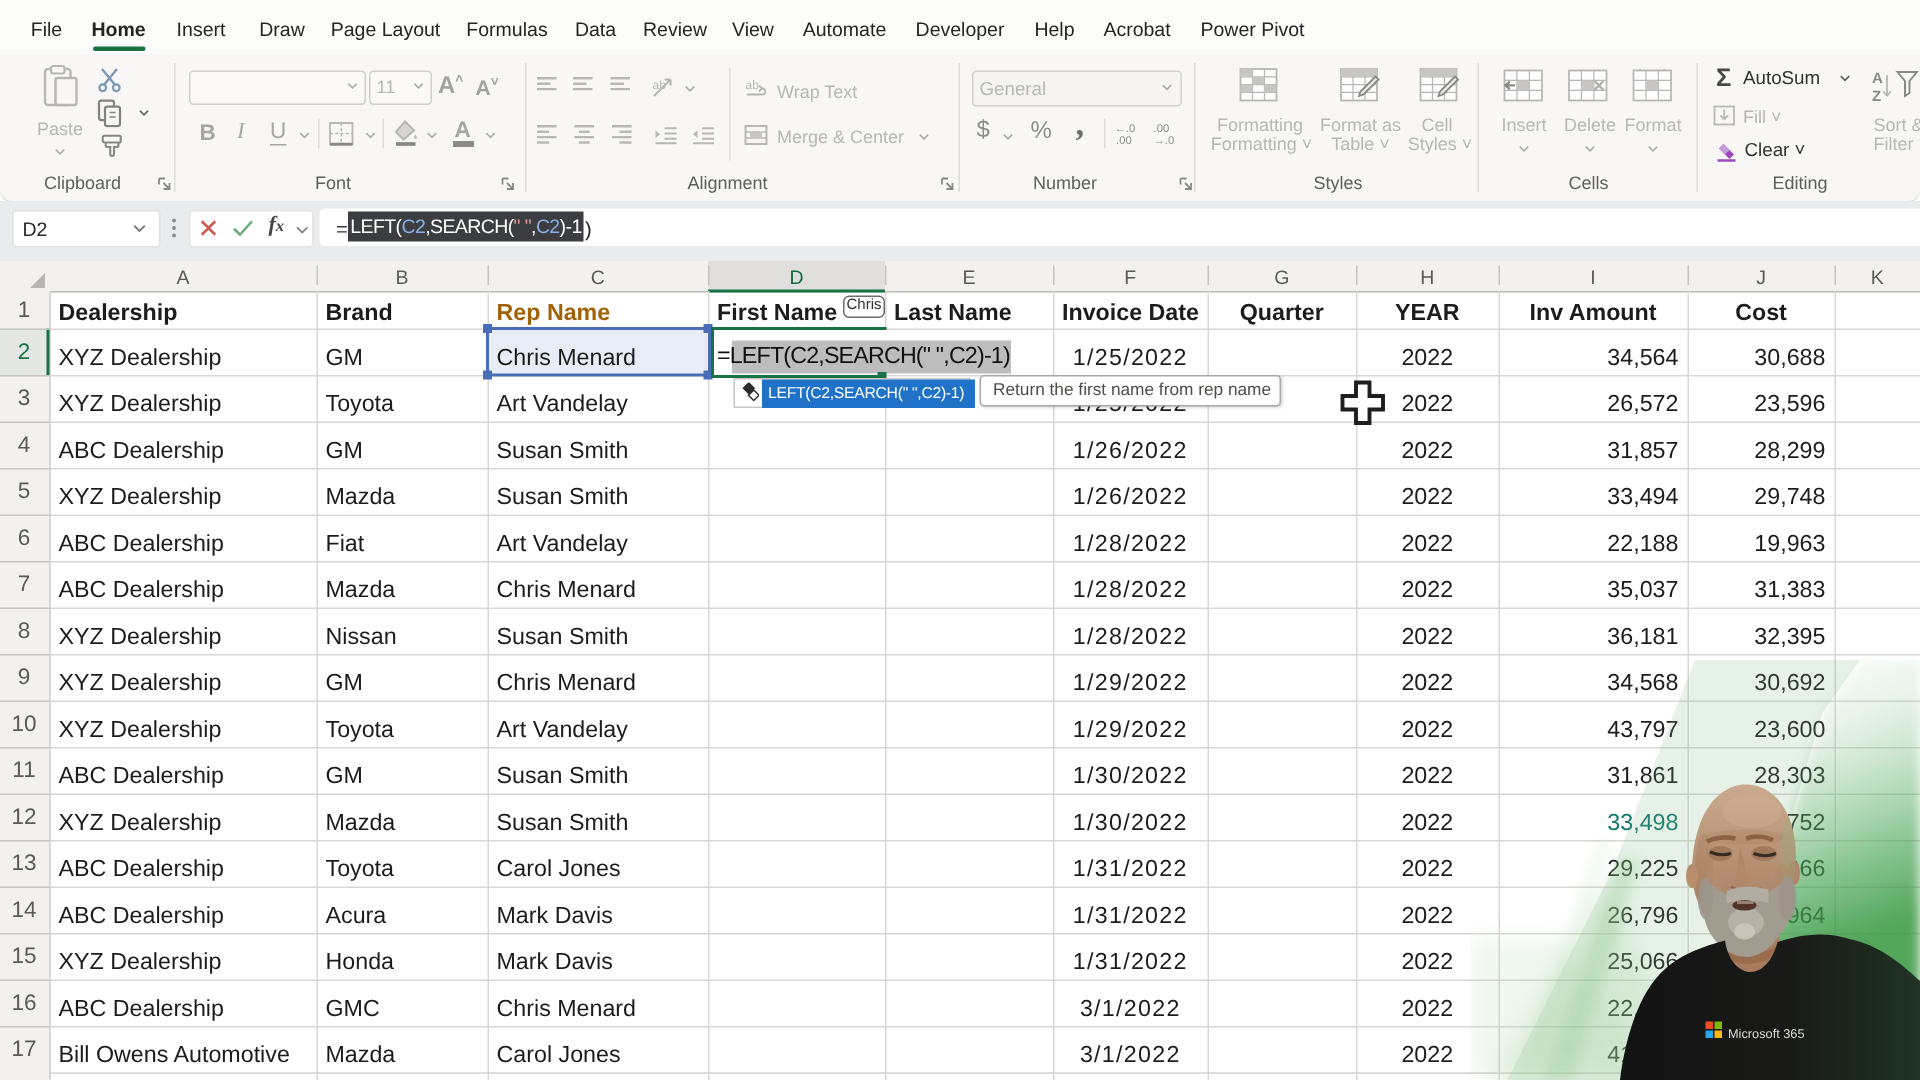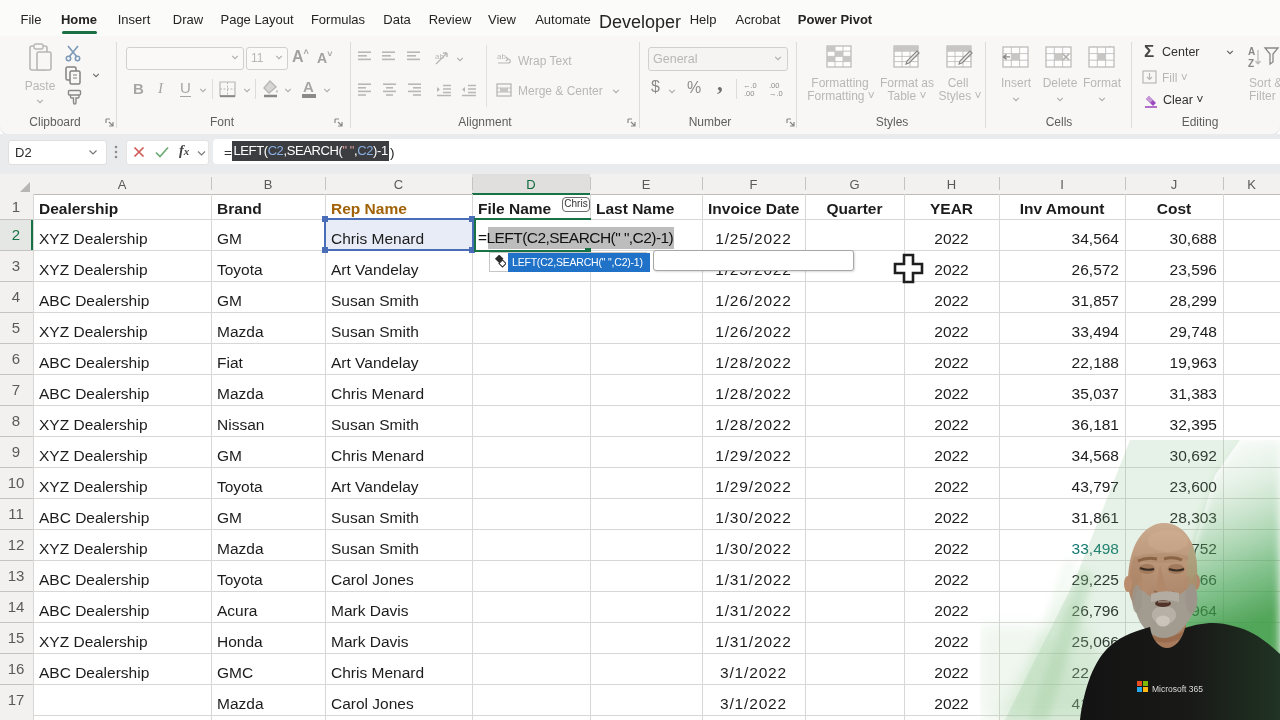--- a/index.html
+++ b/index.html
@@ -18,24 +18,24 @@
 <div class="a" style="left:31px;top:12px;transform:translateX(-50%);font-size:13px;font-weight:400;color:#252423;white-space:nowrap">File</div>
 <div class="a" style="left:79px;top:12px;transform:translateX(-50%);font-size:13px;font-weight:600;color:#252423;white-space:nowrap">Home</div>
 <div class="a" style="left:134px;top:12px;transform:translateX(-50%);font-size:13px;font-weight:400;color:#252423;white-space:nowrap">Insert</div>
 <div class="a" style="left:188px;top:12px;transform:translateX(-50%);font-size:13px;font-weight:400;color:#252423;white-space:nowrap">Draw</div>
 <div class="a" style="left:257px;top:12px;transform:translateX(-50%);font-size:13px;font-weight:400;color:#252423;white-space:nowrap">Page Layout</div>
 <div class="a" style="left:338px;top:12px;transform:translateX(-50%);font-size:13px;font-weight:400;color:#252423;white-space:nowrap">Formulas</div>
 <div class="a" style="left:397px;top:12px;transform:translateX(-50%);font-size:13px;font-weight:400;color:#252423;white-space:nowrap">Data</div>
 <div class="a" style="left:450px;top:12px;transform:translateX(-50%);font-size:13px;font-weight:400;color:#252423;white-space:nowrap">Review</div>
 <div class="a" style="left:502px;top:12px;transform:translateX(-50%);font-size:13px;font-weight:400;color:#252423;white-space:nowrap">View</div>
 <div class="a" style="left:563px;top:12px;transform:translateX(-50%);font-size:13px;font-weight:400;color:#252423;white-space:nowrap">Automate</div>
-<div class="a" style="left:640px;top:12px;transform:translateX(-50%);font-size:18px;font-weight:400;color:#252423;white-space:nowrap">Developer</div>
+<div class="a" style="left:640px;top:12px;transform:translateX(-50%);font-size:13px;font-weight:400;color:#252423;white-space:nowrap">Developer</div>
 <div class="a" style="left:703px;top:12px;transform:translateX(-50%);font-size:13px;font-weight:400;color:#252423;white-space:nowrap">Help</div>
 <div class="a" style="left:758px;top:12px;transform:translateX(-50%);font-size:13px;font-weight:400;color:#252423;white-space:nowrap">Acrobat</div>
-<div class="a" style="left:835px;top:12px;transform:translateX(-50%);font-size:13px;font-weight:700;color:#252423;white-space:nowrap">Power Pivot</div>
+<div class="a" style="left:835px;top:12px;transform:translateX(-50%);font-size:13px;font-weight:400;color:#252423;white-space:nowrap">Power Pivot</div>
 <div class="a" style="left:62px;top:31px;width:35px;height:3px;background:#1b7044;border-radius:2px"></div>
 <div class="a" style="left:0;top:36px;width:1280px;height:98px;background:#f8f7f6;border-radius:0 0 8px 8px;box-shadow:0 1px 0 #dcdee0"></div>
 <div class="a" style="left:116px;top:42px;width:1px;height:86px;background:#dedcda"></div>
 <div class="a" style="left:350px;top:42px;width:1px;height:86px;background:#dedcda"></div>
 <div class="a" style="left:639px;top:42px;width:1px;height:86px;background:#dedcda"></div>
 <div class="a" style="left:796px;top:42px;width:1px;height:86px;background:#dedcda"></div>
 <div class="a" style="left:985px;top:42px;width:1px;height:86px;background:#dedcda"></div>
 <div class="a" style="left:1131px;top:42px;width:1px;height:86px;background:#dedcda"></div>
 <div class="lbl" style="left:55px;top:115px;transform:translateX(-50%)">Clipboard</div>
 <div class="lbl" style="left:222px;top:115px;transform:translateX(-50%)">Font</div>
@@ -260,21 +260,21 @@
 <svg class="ic" style="left:1012px;top:95px" width="8" height="8" viewBox="0 0 8 8">
       <path d="M1.2 2.8 L4 5.6 L6.8 2.8" stroke="#aeacaa" stroke-width="1.1" fill="none"></path>
     </svg>
 <svg class="ic" style="left:1056px;top:95px" width="8" height="8" viewBox="0 0 8 8">
       <path d="M1.2 2.8 L4 5.6 L6.8 2.8" stroke="#aeacaa" stroke-width="1.1" fill="none"></path>
     </svg>
 <svg class="ic" style="left:1098px;top:95px" width="8" height="8" viewBox="0 0 8 8">
       <path d="M1.2 2.8 L4 5.6 L6.8 2.8" stroke="#aeacaa" stroke-width="1.1" fill="none"></path>
     </svg>
 <div class="a" style="left:1144px;top:42px;font-size:17px;color:#494745;font-weight:bold">Σ</div>
-<div class="a" style="left:1162px;top:45px;font-size:12.5px;color:#323130">Center</div>
+<div class="a" style="left:1162px;top:45px;font-size:12.5px;color:#323130">AutoSum</div>
 <svg class="ic" style="left:1226px;top:48px" width="8" height="8" viewBox="0 0 8 8">
       <path d="M1.2 2.8 L4 5.6 L6.8 2.8" stroke="#605e5c" stroke-width="1.1" fill="none"></path>
     </svg>
 <svg class="ic" style="left:1142px;top:70px" width="15" height="14" viewBox="0 0 15 14">
 <rect x="1" y="1" width="13" height="12" fill="none" stroke="#b9b7b5" stroke-width="1.2"></rect>
 <path d="M7.5 3v6M5 7l2.5 2.5L10 7" stroke="#b9b7b5" stroke-width="1.2" fill="none"></path>
     </svg>
 <div class="gtx" style="left:1162px;top:71px">Fill ˅</div>
 <svg class="ic" style="left:1143px;top:93px" width="16" height="15" viewBox="0 0 16 15">
 <path d="M6 3 L13 10 L10 13 L3 6 Z" fill="#9b4bbf"></path>
@@ -400,21 +400,21 @@
 <div class="a" style="left:0;top:591px;width:33px;height:1px;background:#c6c4c2"></div>
 <div class="a" style="left:0;top:622px;width:32px;height:31px;font-size:15px;color:#5c5a58;display:flex;align-items:center;justify-content:center">15</div>
 <div class="a" style="left:0;top:622px;width:33px;height:1px;background:#c6c4c2"></div>
 <div class="a" style="left:0;top:653px;width:32px;height:31px;font-size:15px;color:#5c5a58;display:flex;align-items:center;justify-content:center">16</div>
 <div class="a" style="left:0;top:653px;width:33px;height:1px;background:#c6c4c2"></div>
 <div class="a" style="left:0;top:684px;width:32px;height:31px;font-size:15px;color:#5c5a58;display:flex;align-items:center;justify-content:center">17</div>
 <div class="a" style="left:0;top:684px;width:33px;height:1px;background:#c6c4c2"></div>
 <div class="cell b" style="top:194px;height:25px;line-height:29px;left:39px;color:#1c1c1c">Dealership</div>
 <div class="cell b" style="top:194px;height:25px;line-height:29px;left:217px;color:#1c1c1c">Brand</div>
 <div class="cell b" style="top:194px;height:25px;line-height:29px;left:331px;color:#a16207">Rep Name</div>
-<div class="cell b" style="top:194px;height:25px;line-height:29px;left:478px;color:#1c1c1c">File Name</div>
+<div class="cell b" style="top:194px;height:25px;line-height:29px;left:478px;color:#1c1c1c">First Name</div>
 <div class="cell b" style="top:194px;height:25px;line-height:29px;left:596px;color:#1c1c1c">Last Name</div>
 <div class="cell b" style="top:194px;height:25px;line-height:29px;left:708px;color:#1c1c1c">Invoice Date</div>
 <div class="cell b" style="top:194px;height:25px;line-height:29px;left:854.5px;transform:translateX(-50%);color:#1c1c1c">Quarter</div>
 <div class="cell b" style="top:194px;height:25px;line-height:29px;left:951.5px;transform:translateX(-50%);color:#1c1c1c">YEAR</div>
 <div class="cell b" style="top:194px;height:25px;line-height:29px;left:1062.0px;transform:translateX(-50%);color:#1c1c1c">Inv Amount</div>
 <div class="cell b" style="top:194px;height:25px;line-height:29px;left:1174.0px;transform:translateX(-50%);color:#1c1c1c">Cost</div>
 <div class="cell" style="top:219px;height:31px;line-height:39px;left:39px;color:#1c1c1c">XYZ Dealership</div>
 <div class="cell" style="top:219px;height:31px;line-height:39px;left:217px;color:#1c1c1c">GM</div>
 <div class="cell" style="top:219px;height:31px;line-height:39px;left:331px;color:#1c1c1c">Chris Menard</div>
 <div class="cell" style="top:219px;height:31px;line-height:39px;left:753.5px;transform:translateX(-50%);letter-spacing:0.85px;color:#1c1c1c">1/25/2022</div>
@@ -512,20 +512,21 @@
 <div class="cell" style="top:622px;height:31px;line-height:39px;left:951.5px;transform:translateX(-50%);color:#1c1c1c">2022</div>
 <div class="cell" style="top:622px;height:31px;line-height:39px;right:161px;color:#1c1c1c">25,066</div>
 <div class="cell" style="top:622px;height:31px;line-height:39px;right:63px;color:#1c1c1c">27,408</div>
 <div class="cell" style="top:653px;height:31px;line-height:39px;left:39px;color:#1c1c1c">ABC Dealership</div>
 <div class="cell" style="top:653px;height:31px;line-height:39px;left:217px;color:#1c1c1c">GMC</div>
 <div class="cell" style="top:653px;height:31px;line-height:39px;left:331px;color:#1c1c1c">Chris Menard</div>
 <div class="cell" style="top:653px;height:31px;line-height:39px;left:753.5px;transform:translateX(-50%);letter-spacing:0.85px;color:#1c1c1c">3/1/2022</div>
 <div class="cell" style="top:653px;height:31px;line-height:39px;left:951.5px;transform:translateX(-50%);color:#1c1c1c">2022</div>
 <div class="cell" style="top:653px;height:31px;line-height:39px;right:161px;color:#1c1c1c">22,188</div>
 <div class="cell" style="top:653px;height:31px;line-height:39px;right:63px;color:#1c1c1c">19,552</div>
+<div class="cell" style="top:684px;height:31px;line-height:39px;left:39px;color:#1c1c1c">Bill Owens Automotive</div>
 <div class="cell" style="top:684px;height:31px;line-height:39px;left:217px;color:#1c1c1c">Mazda</div>
 <div class="cell" style="top:684px;height:31px;line-height:39px;left:331px;color:#1c1c1c">Carol Jones</div>
 <div class="cell" style="top:684px;height:31px;line-height:39px;left:753.5px;transform:translateX(-50%);letter-spacing:0.85px;color:#1c1c1c">3/1/2022</div>
 <div class="cell" style="top:684px;height:31px;line-height:39px;left:951.5px;transform:translateX(-50%);color:#1c1c1c">2022</div>
 <div class="cell" style="top:684px;height:31px;line-height:39px;right:161px;color:#1c1c1c">41,256</div>
 <div class="cell" style="top:684px;height:31px;line-height:39px;right:63px;color:#1c1c1c">36,118</div>
 <div class="a" style="left:325px;top:219px;width:147px;height:31px;background:#e7ecf6"></div>
 <div class="a" style="left:331px;top:223px;height:31px;line-height:31px;font-size:15.5px;color:#1c1c1c;white-space:nowrap">Chris Menard</div>
 <div class="a" style="left:324px;top:218px;width:150px;height:33px;border:2px solid #4a6db8;box-sizing:border-box"></div>
 <div class="a" style="left:322px;top:216px;width:6px;height:6px;background:#4a6db8"></div>
@@ -540,20 +541,21 @@
 <div class="a" style="left:474px;top:249.5px;width:112px;height:2px;background:#177245"></div>
 <div class="a" style="left:585px;top:247.5px;width:6px;height:6px;background:#177245"></div>
 <div class="a" style="left:562px;top:197px;width:28px;height:15px;background:#fdfdfd;border:1.4px solid #6e6c6a;border-radius:4px;box-sizing:border-box;font-size:10px;color:#333;text-align:center;line-height:12px">Chris</div>
 <div class="a" style="left:489px;top:252px;width:158px;height:20px;background:#fff;border:1px solid #c8c6c4;box-sizing:border-box"></div>
 <svg class="ic" style="left:492px;top:255px" width="14" height="14" viewBox="0 0 14 14">
 <rect x="4.2" y="0.8" width="6" height="6" transform="rotate(45 7.2 3.8)" fill="#2b2b2b"></rect>
 <rect x="8" y="6" width="5" height="5" transform="rotate(45 10.5 8.5)" fill="none" stroke="#2b2b2b" stroke-width="1"></rect>
 </svg>
 <div class="a" style="left:508px;top:252.5px;width:138px;height:19px;background:#1f72c8;color:#fff;font-size:10.5px;line-height:19px;padding-left:4px;letter-spacing:-0.2px;white-space:nowrap">LEFT(C2,SEARCH(" ",C2)-1)</div>
 <div class="a" style="left:653px;top:250px;width:201px;height:21px;background:#fff;border:1px solid #a9a7a5;border-radius:3px;box-sizing:border-box;box-shadow:1px 1px 2px rgba(0,0,0,0.15)"></div>
+<div class="a" style="left:662px;top:250px;height:21px;line-height:21px;font-size:11.5px;color:#4f4d4b;white-space:nowrap">Return the first name from rep name</div>
 <svg class="ic" style="left:891px;top:251px" width="35" height="35" viewBox="0 0 35 35">
 <path d="M13 4 h9 v9 h9 v9 h-9 v9 h-9 v-9 h-9 v-9 h9 z" fill="#fff" stroke="#1e1e1e" stroke-width="2.6"></path>
     </svg>
 <svg class="a" style="left:980px;top:440px" width="300" height="280" viewBox="0 0 300 280">
 <defs>
 <linearGradient id="g1" x1="230" y1="0" x2="300" y2="170" gradientUnits="userSpaceOnUse">
  <stop offset="0" stop-color="#a8d2aa" stop-opacity="0.06"></stop>
  <stop offset="0.25" stop-color="#8cc192" stop-opacity="0.2"></stop>
  <stop offset="0.5" stop-color="#64b270" stop-opacity="0.42"></stop>
  <stop offset="0.75" stop-color="#46a455" stop-opacity="0.66"></stop>

